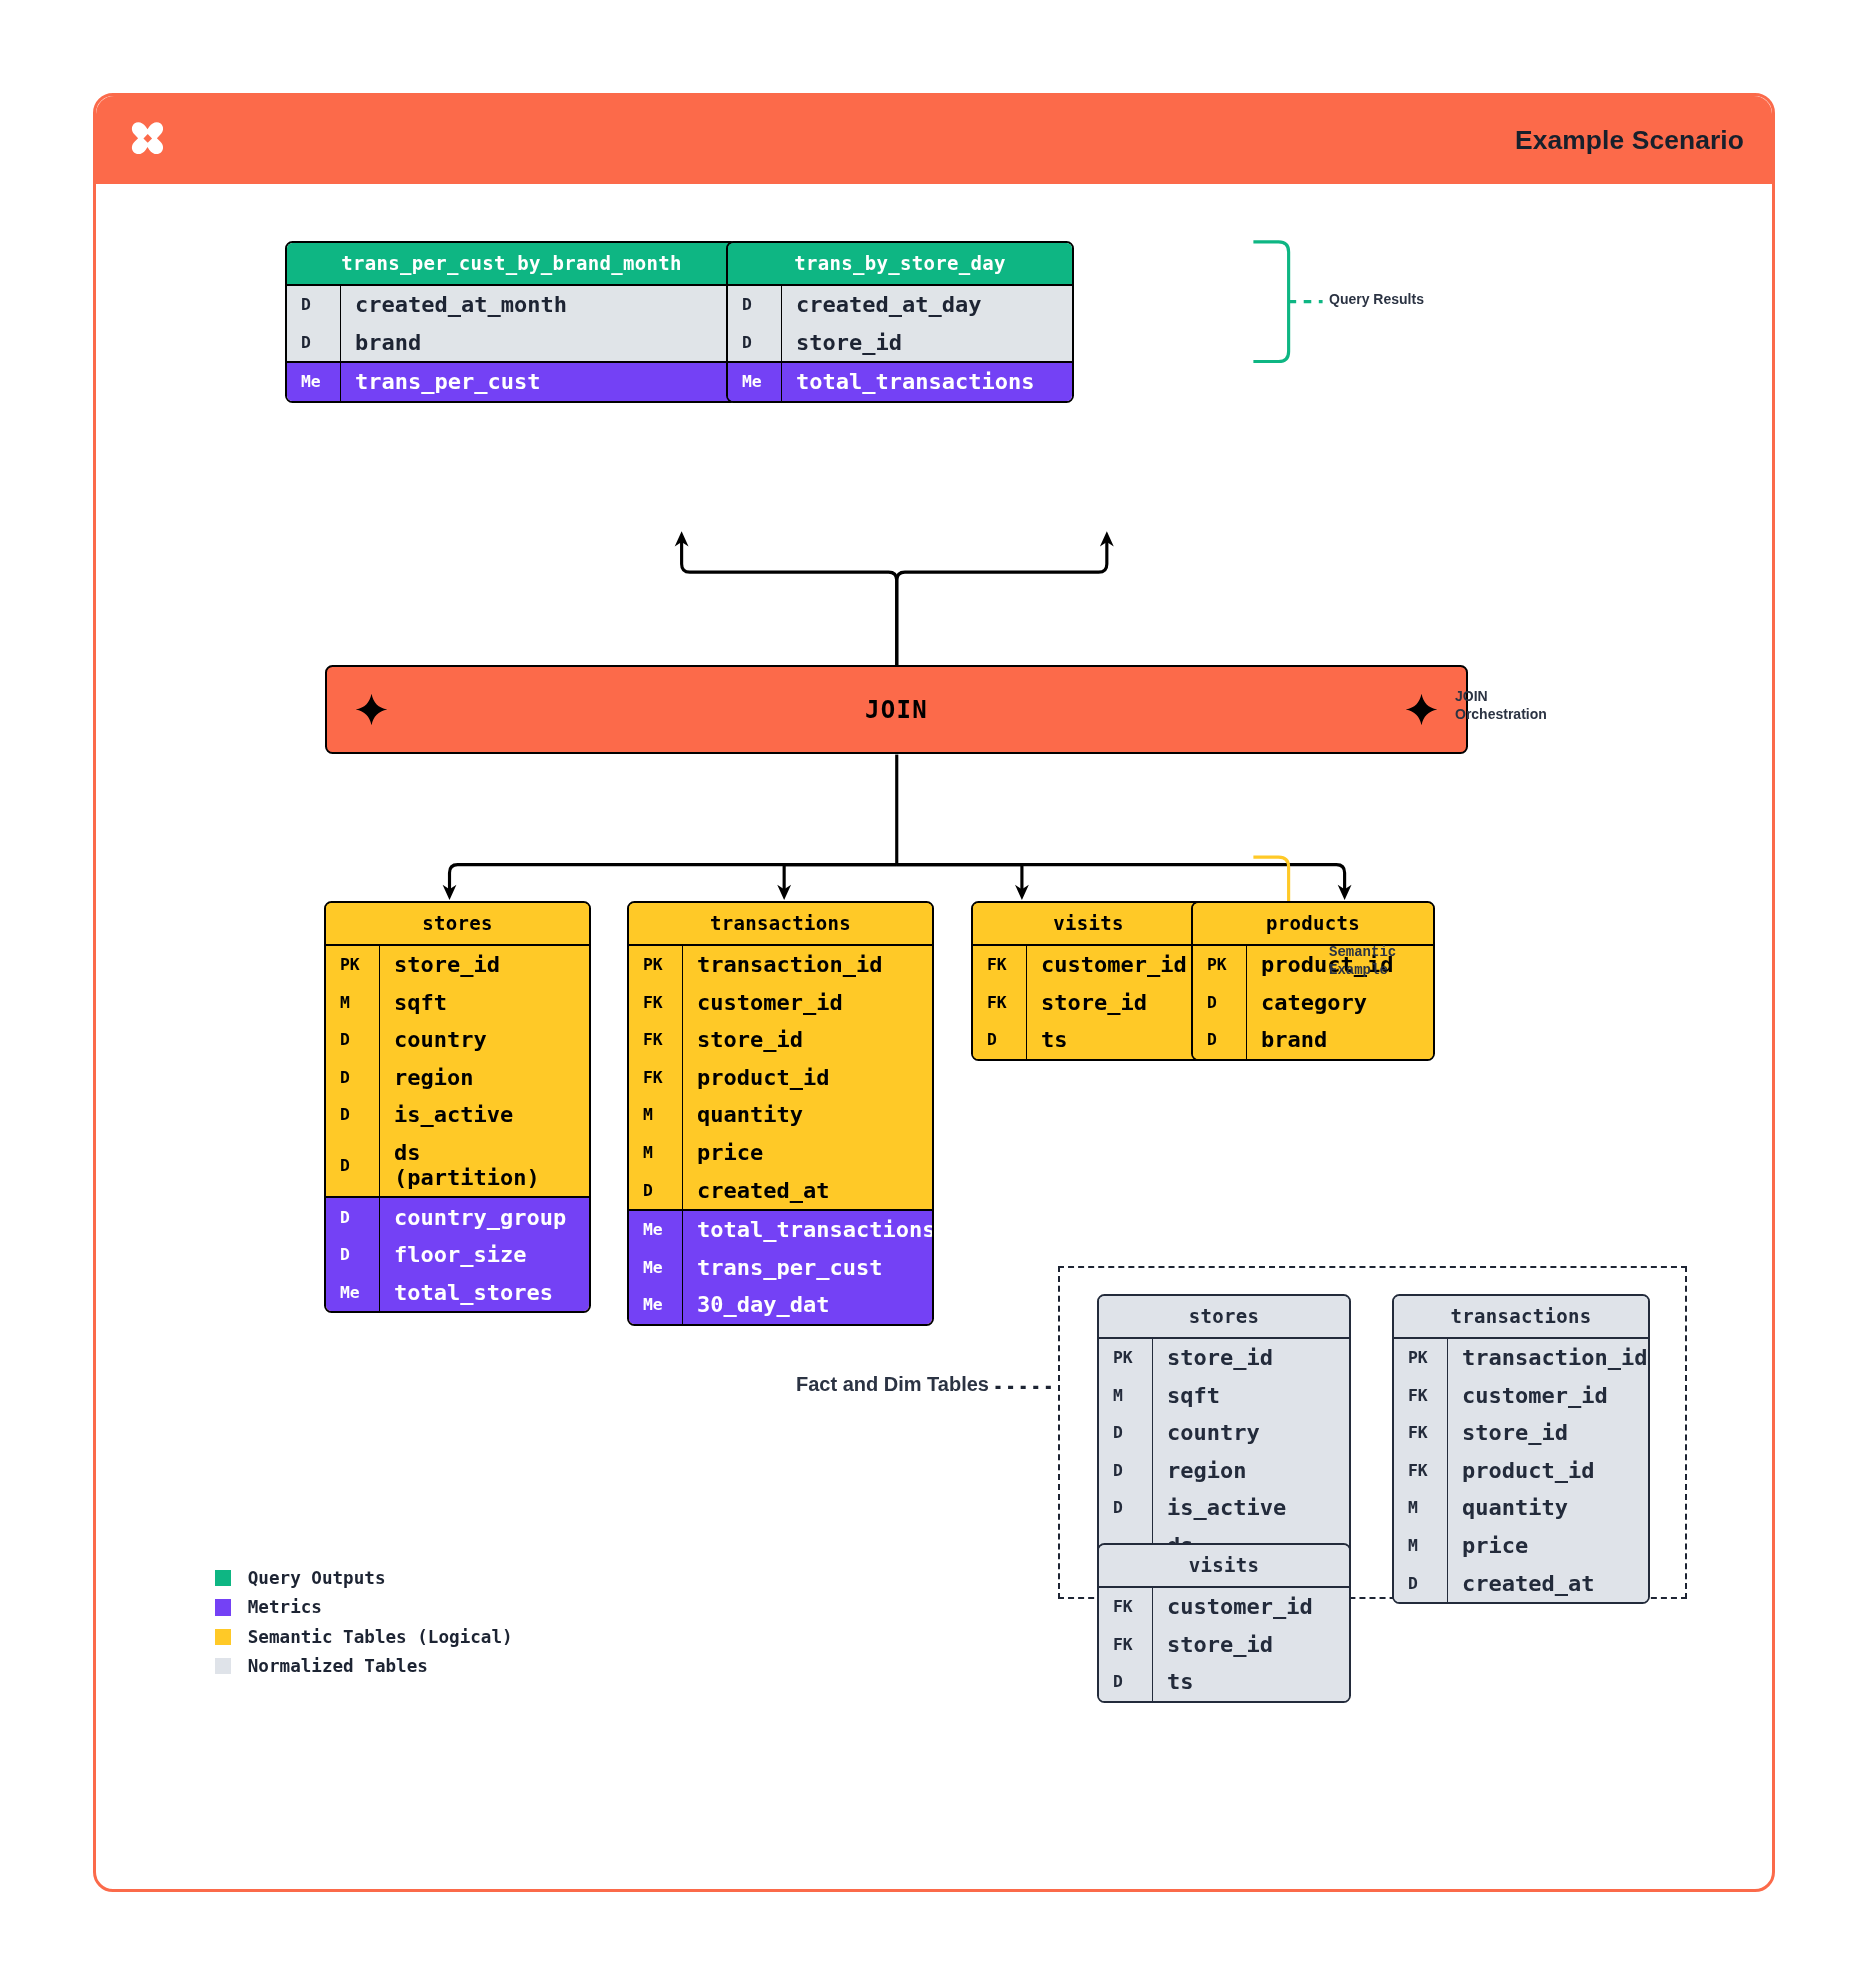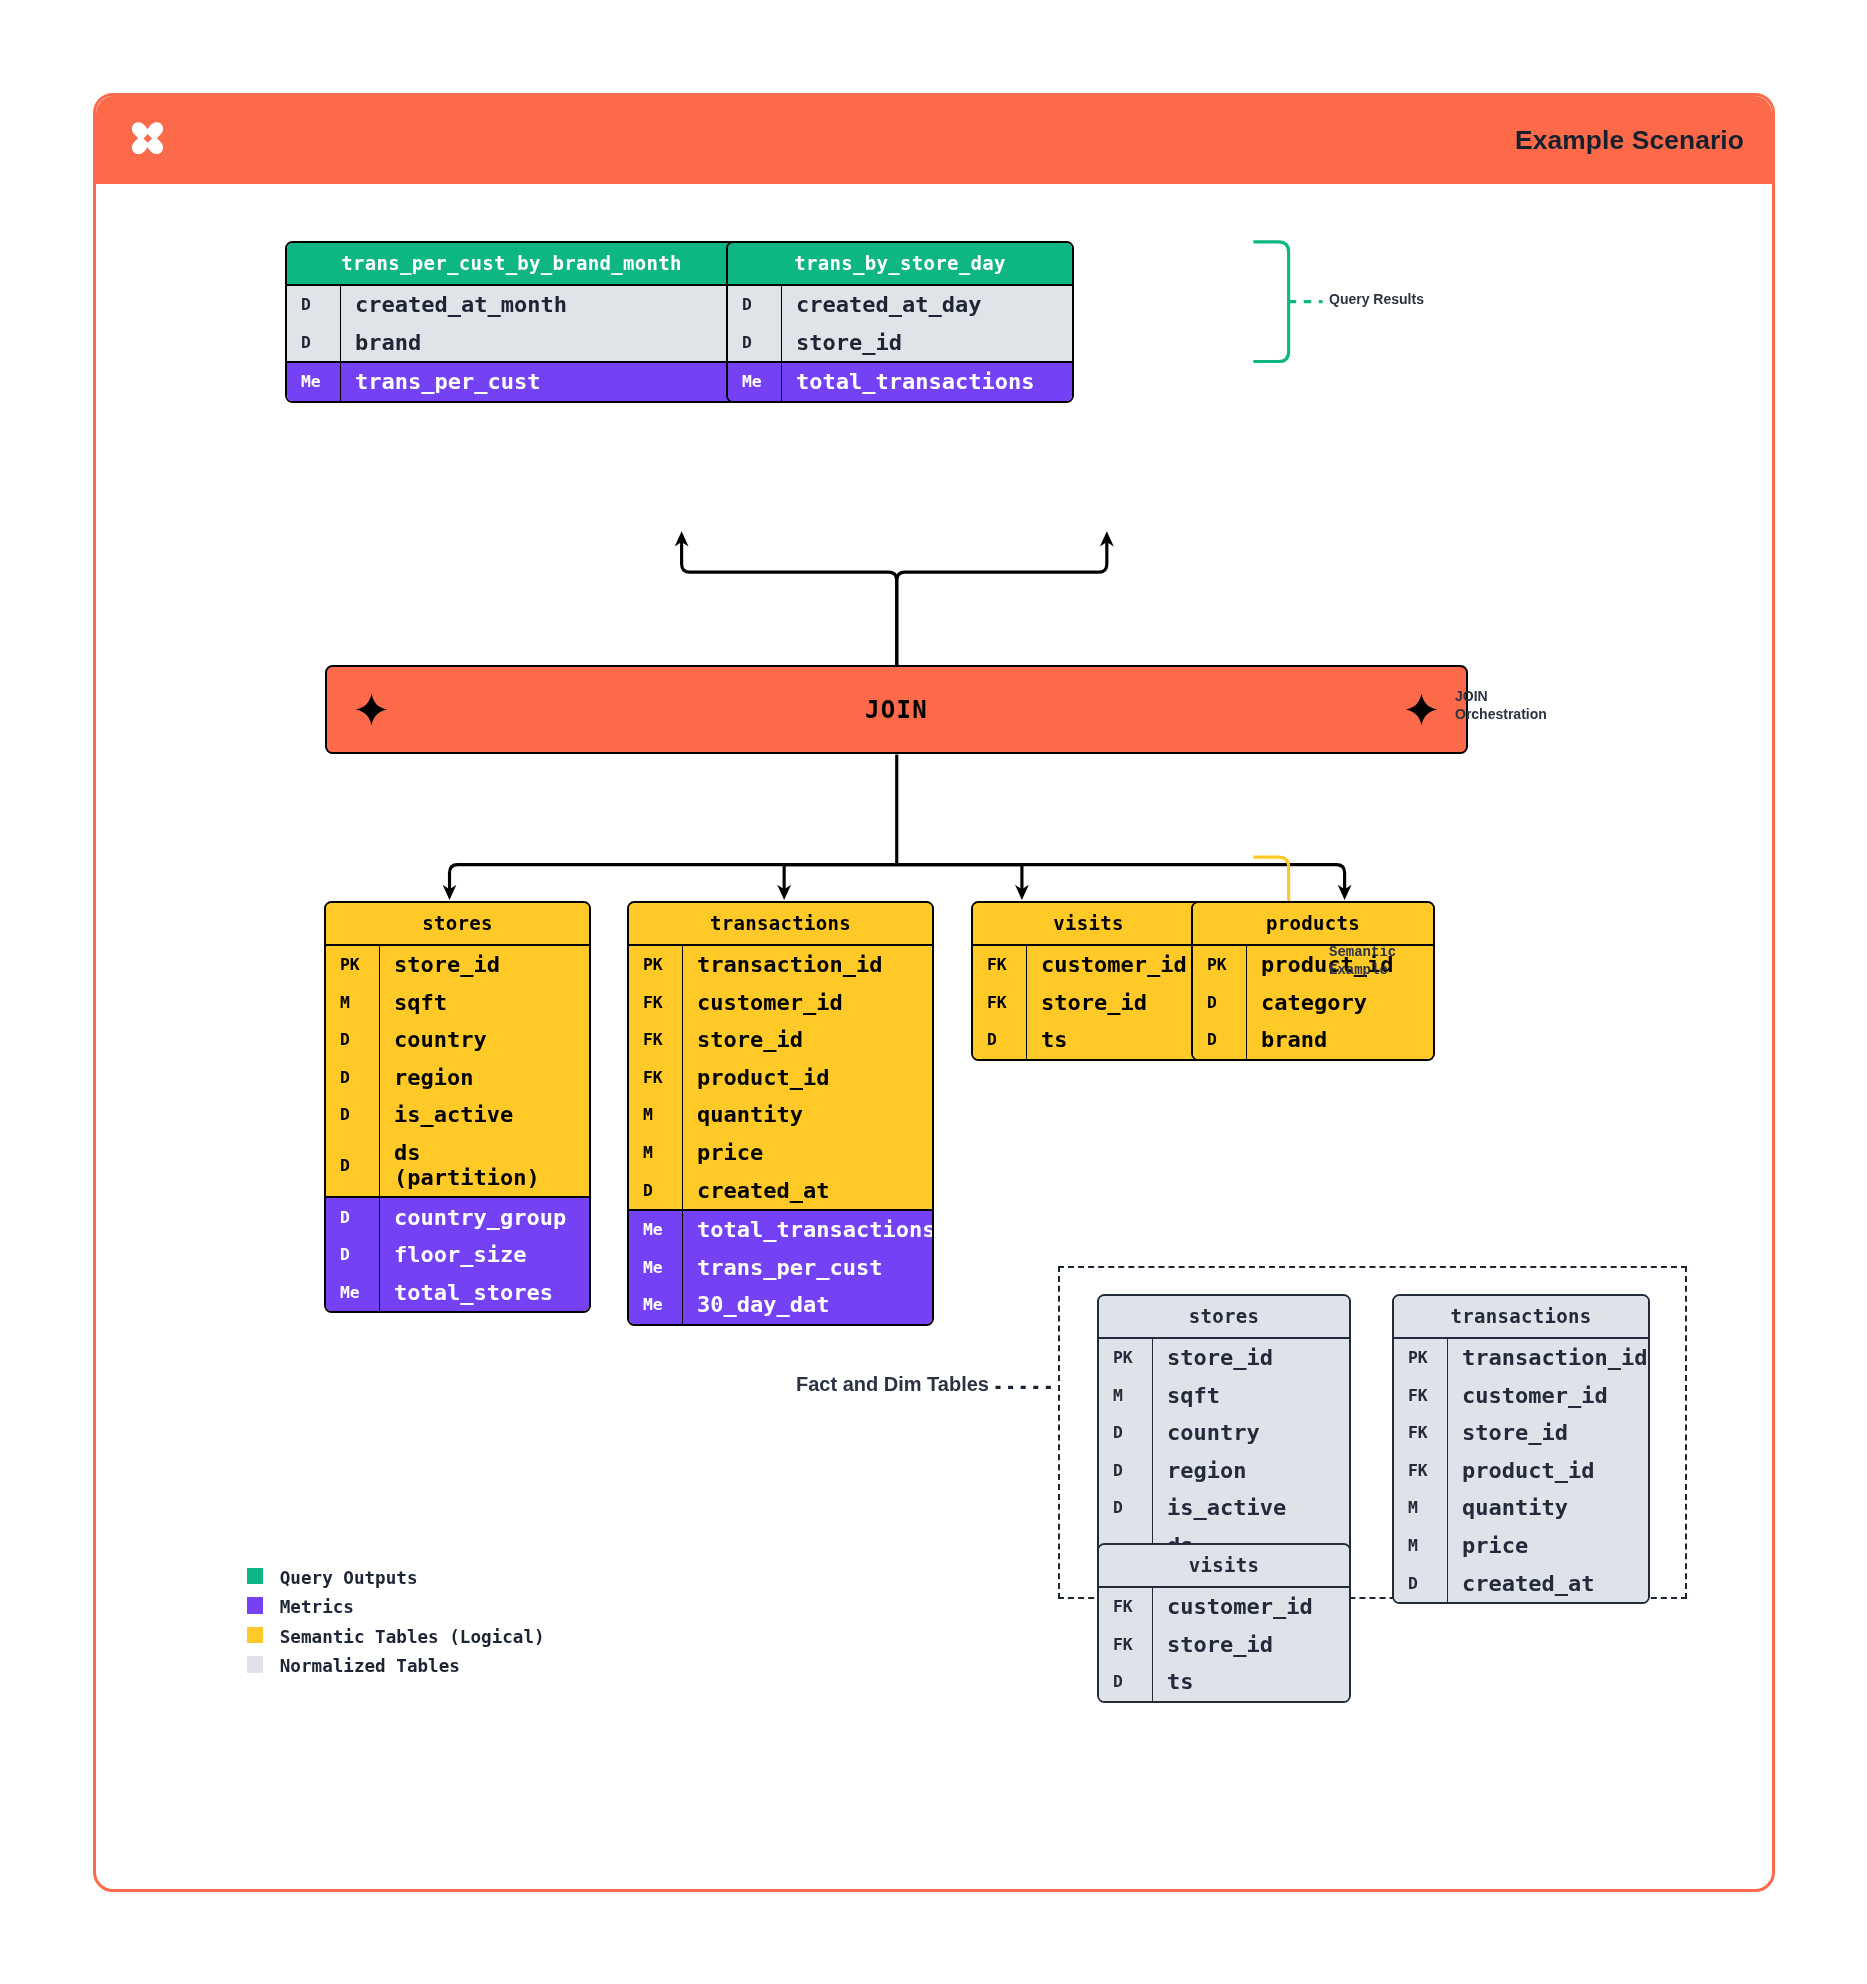--- a/index.html
+++ b/index.html
@@ -82,21 +82,21 @@
   }
 
   
   .factdim{
     position:absolute;left:962px;top:1170px;width:629px;height:333px;
     border:2.5px dashed #1d2433;box-sizing:border-box;
   }
 
   
   .legend{position:absolute;left:119px;top:1472px;}
-  .legend .lrow{display:flex;margin-bottom:9.4px;margin-left:32px;}
+  .legend .lrow{display:flex;align-items:center;margin-bottom:9.4px;}
   .legend .sw{width:16.4px;height:16.4px;margin-right:16.4px;display:block;}
   .legend .ltxt{font-size:17.6px;font-weight:bold;color:#1d2433;white-space:pre;}
 </style>
 </head>
 <body>
 
 <div class="frame">
 
   <div class="header">
     <svg class="logo" viewBox="0 0 100 100">

